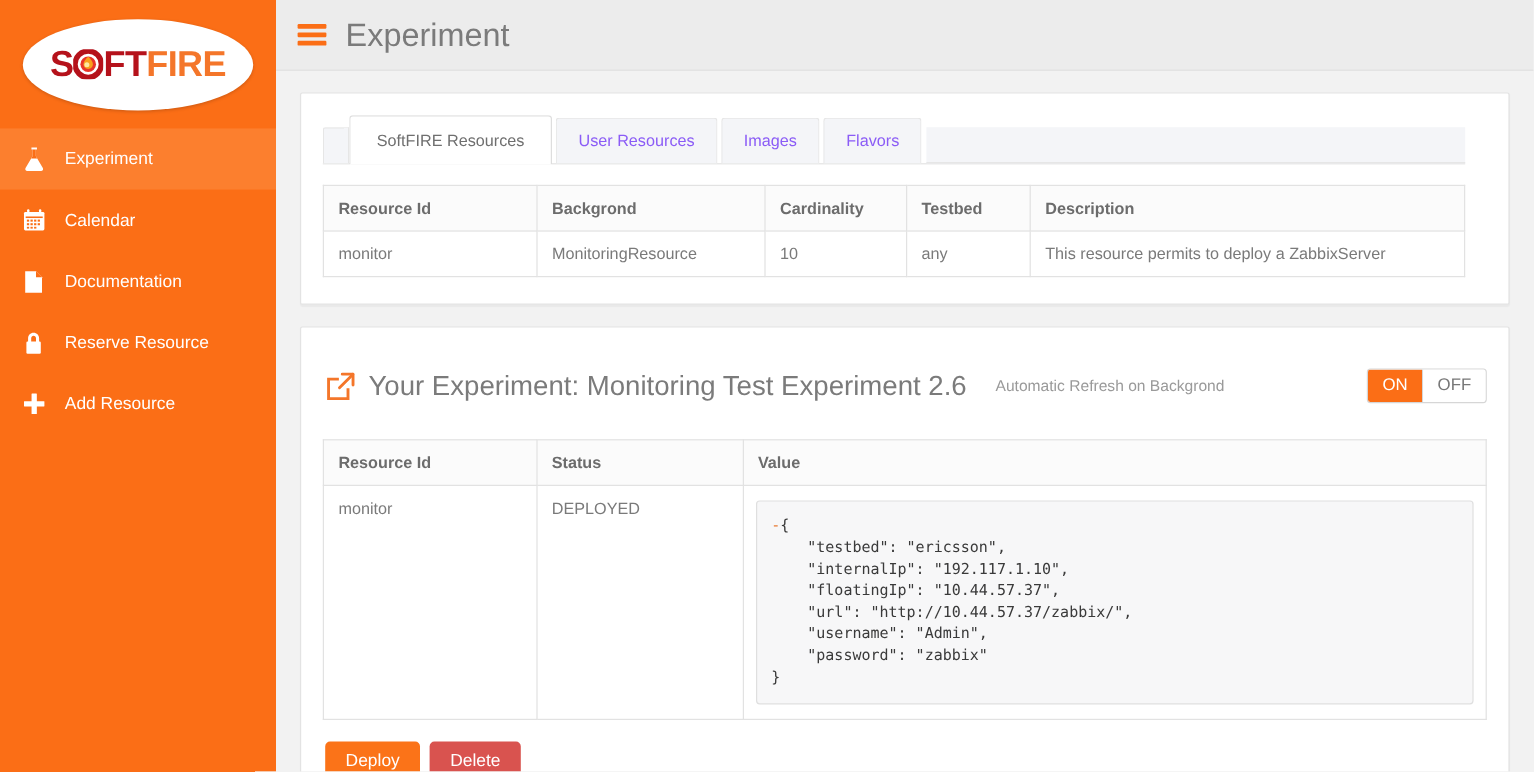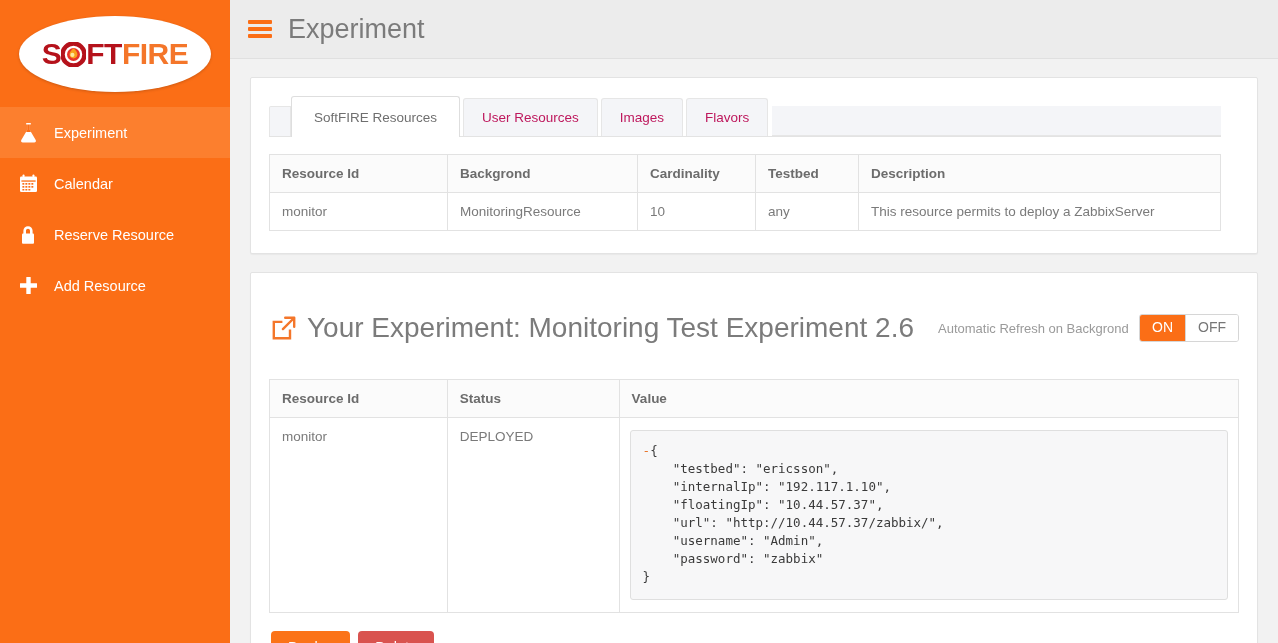--- a/index.html
+++ b/index.html
@@ -130,21 +130,21 @@
     width: 22px; height: 30px;
     background: #f4f5f8;
     border: 1px solid #e6e6e6; border-bottom: none;
     border-radius: 2px 0 0 0;
   }
   .tab {
     height: 38px;
     padding: 0 18px;
     display: flex; align-items: center; justify-content: center;
     font-size: 13.5px;
-    color: #be185d;
+    color: #8b5cf6;
     background: #f4f5f8;
     border: 1px solid #e6e6e6;
     border-bottom: none;
     border-radius: 3px 3px 0 0;
     margin-right: 3px;
     cursor: pointer;
     white-space: nowrap;
   }
   .tab.active {
     background: #ffffff;
@@ -185,21 +185,21 @@
     vertical-align: top;
   }
 
   
   .exp-header {
     display: flex; align-items: center;
     padding: 2px 0 12px 2px;
   }
   .extlink-icon { margin-right: 10px; display: flex; align-items: center; }
   .exp-title {
-    font-size: 28px; color: #7b7b7b; font-weight: normal;
+    font-size: 23px; color: #7b7b7b; font-weight: normal;
     line-height: 1; white-space: nowrap;
   }
   .auto-refresh-label {
     font-size: 13px; color: #9a9a9a;
     margin-left: 24px; white-space: nowrap;
   }
   .toggle-group {
     margin-left: auto; display: flex;
     border-radius: 3px; overflow: hidden;
     border: 1px solid #d6d6d6;
@@ -296,20 +296,29 @@
               <rect x="12.4" y="12" width="1.9" height="1.7"></rect>
               <rect x="3.4" y="15" width="1.9" height="1.5"></rect>
               <rect x="6.4" y="15" width="1.9" height="1.5"></rect>
               <rect x="9.4" y="15" width="1.9" height="1.5"></rect>
             </g>
           </svg>
         </span>
         <span class="nav-label">Calendar</span>
       </div>
 
+      <div class="nav-item">
+        <span class="nav-icon">
+          <svg width="16" height="20" viewBox="0 0 16 20" fill="#ffffff">
+            <path d="M1 1h9l5 5v13H1z"></path>
+            <path d="M10 1l5 5h-5z" fill="#fb6e16"></path>
+          </svg>
+        </span>
+        <span class="nav-label">Documentation</span>
+      </div>
 
       <div class="nav-item">
         <span class="nav-icon">
           <svg width="16" height="20" viewBox="0 0 16 20" fill="#ffffff">
             <path d="M8 1.2c-2.6 0-4.6 2-4.6 4.6V9h2.6V5.8c0-1.2.9-2.1 2-2.1s2 .9 2 2.1V9h2.6V5.8c0-2.6-2-4.6-4.6-4.6z"></path>
             <rect x="2" y="8.6" width="12" height="10.2" rx="1"></rect>
           </svg>
         </span>
         <span class="nav-label">Reserve Resource</span>
       </div>

